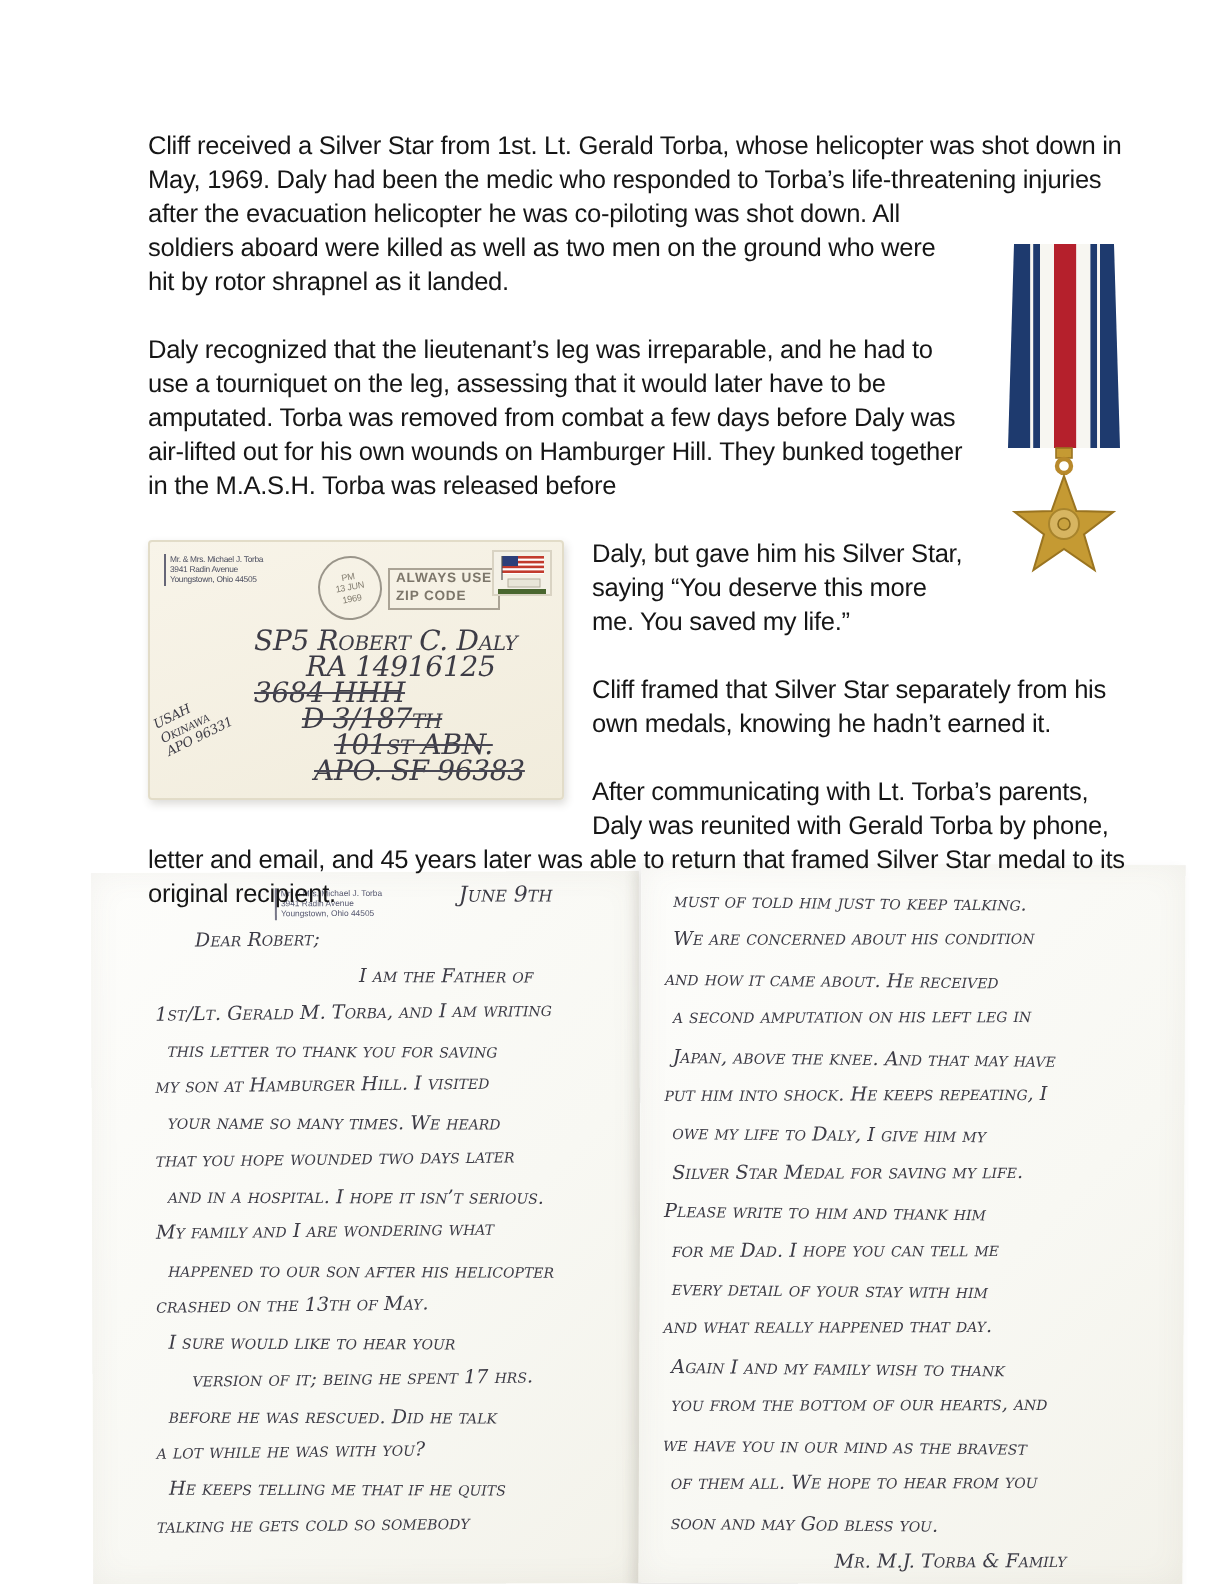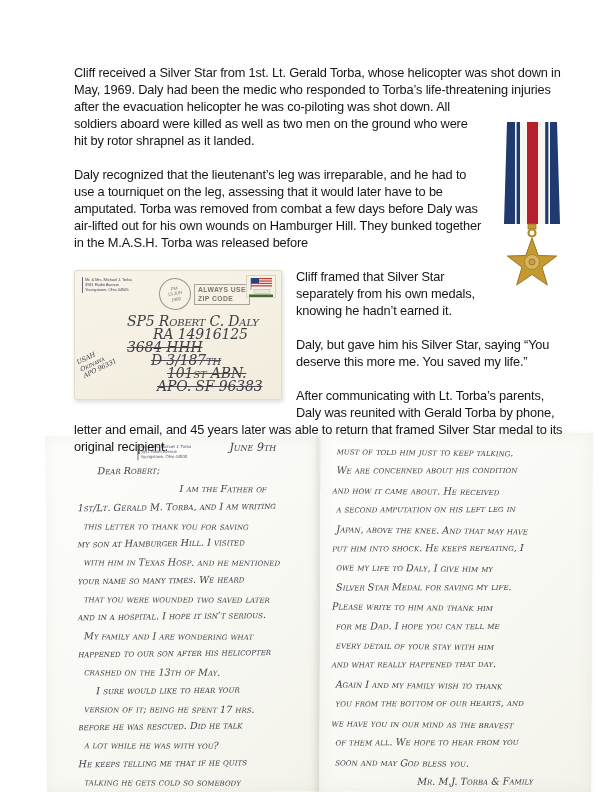--- a/index.html
+++ b/index.html
@@ -142,43 +142,42 @@
           <div class="hand hand-line">APO. SF 96383</div>
         </div>
       <div class="env-forward hand">
 
       <div>USAH</div>
           <div>Okinawa</div>
           <div>APO 96331</div>
         </div>
     </div>
 
+    <p>Daly, but gave him his Silver Star, saying “You deserve this more me. You saved my life.”</p>
     <p>Cliff framed that Silver Star separately from his own medals, knowing he hadn’t earned it.</p>
-    <p>Daly, but gave him his Silver Star, saying “You deserve this more me. You saved my life.”</p>
     <p>After communicating with Lt. Torba’s parents, Daly was reunited with Gerald Torba by phone, letter and email, and 45 years later was able to return that framed Silver Star medal to its original recipient.</p>
   </div>
 
   <div class="letter left">
     <div class="ll-label">
 
     <div>Mr. &amp; Mrs. Michael J. Torba</div>
         <div>3941 Radin Avenue</div>
         <div>Youngstown, Ohio 44505</div>
       </div>
     <div class="ll-date hand">June 9th</div>
     <div class="ll-lines">
 
     <div class="hand hand-line">Dear Robert;</div>
         <div class="hand hand-line">I am the Father of</div>
         <div class="hand hand-line">1st/Lt. Gerald M. Torba, and I am writing</div>
         <div class="hand hand-line">this letter to thank you for saving</div>
         <div class="hand hand-line">my son at Hamburger Hill. I visited</div>
-        <div class="hand hand-line">with him in Texas Hosp. and he mentioned</div>
         <div class="hand hand-line">your name so many times. We heard</div>
-        <div class="hand hand-line">that you were wounded two saved later</div>
+        <div class="hand hand-line">that you hope wounded two days later</div>
         <div class="hand hand-line">and in a hospital. I hope it isn’t serious.</div>
         <div class="hand hand-line">My family and I are wondering what</div>
         <div class="hand hand-line">happened to our son after his helicopter</div>
         <div class="hand hand-line">crashed on the 13th of May.</div>
         <div class="hand hand-line">I sure would like to hear your</div>
         <div class="hand hand-line">version of it; being he spent 17 hrs.</div>
         <div class="hand hand-line">before he was rescued. Did he talk</div>
         <div class="hand hand-line">a lot while he was with you?</div>
         <div class="hand hand-line">He keeps telling me that if he quits</div>
         <div class="hand hand-line">talking he gets cold so somebody</div>

